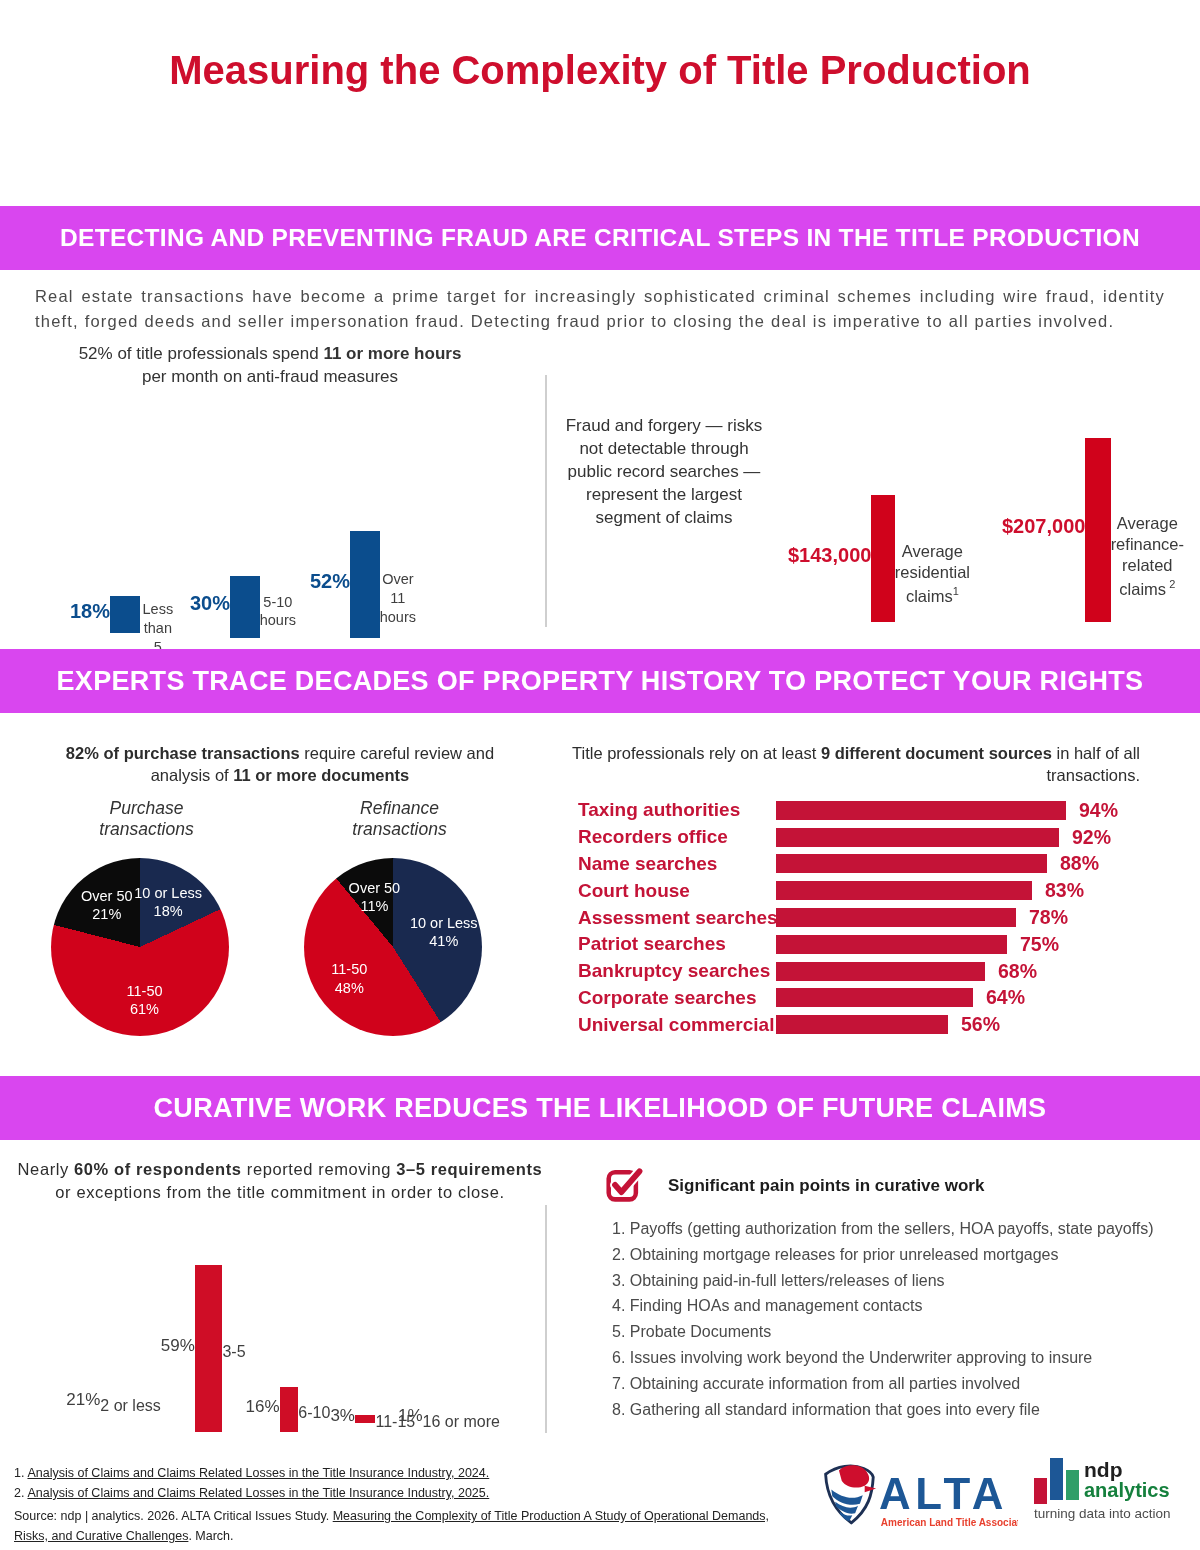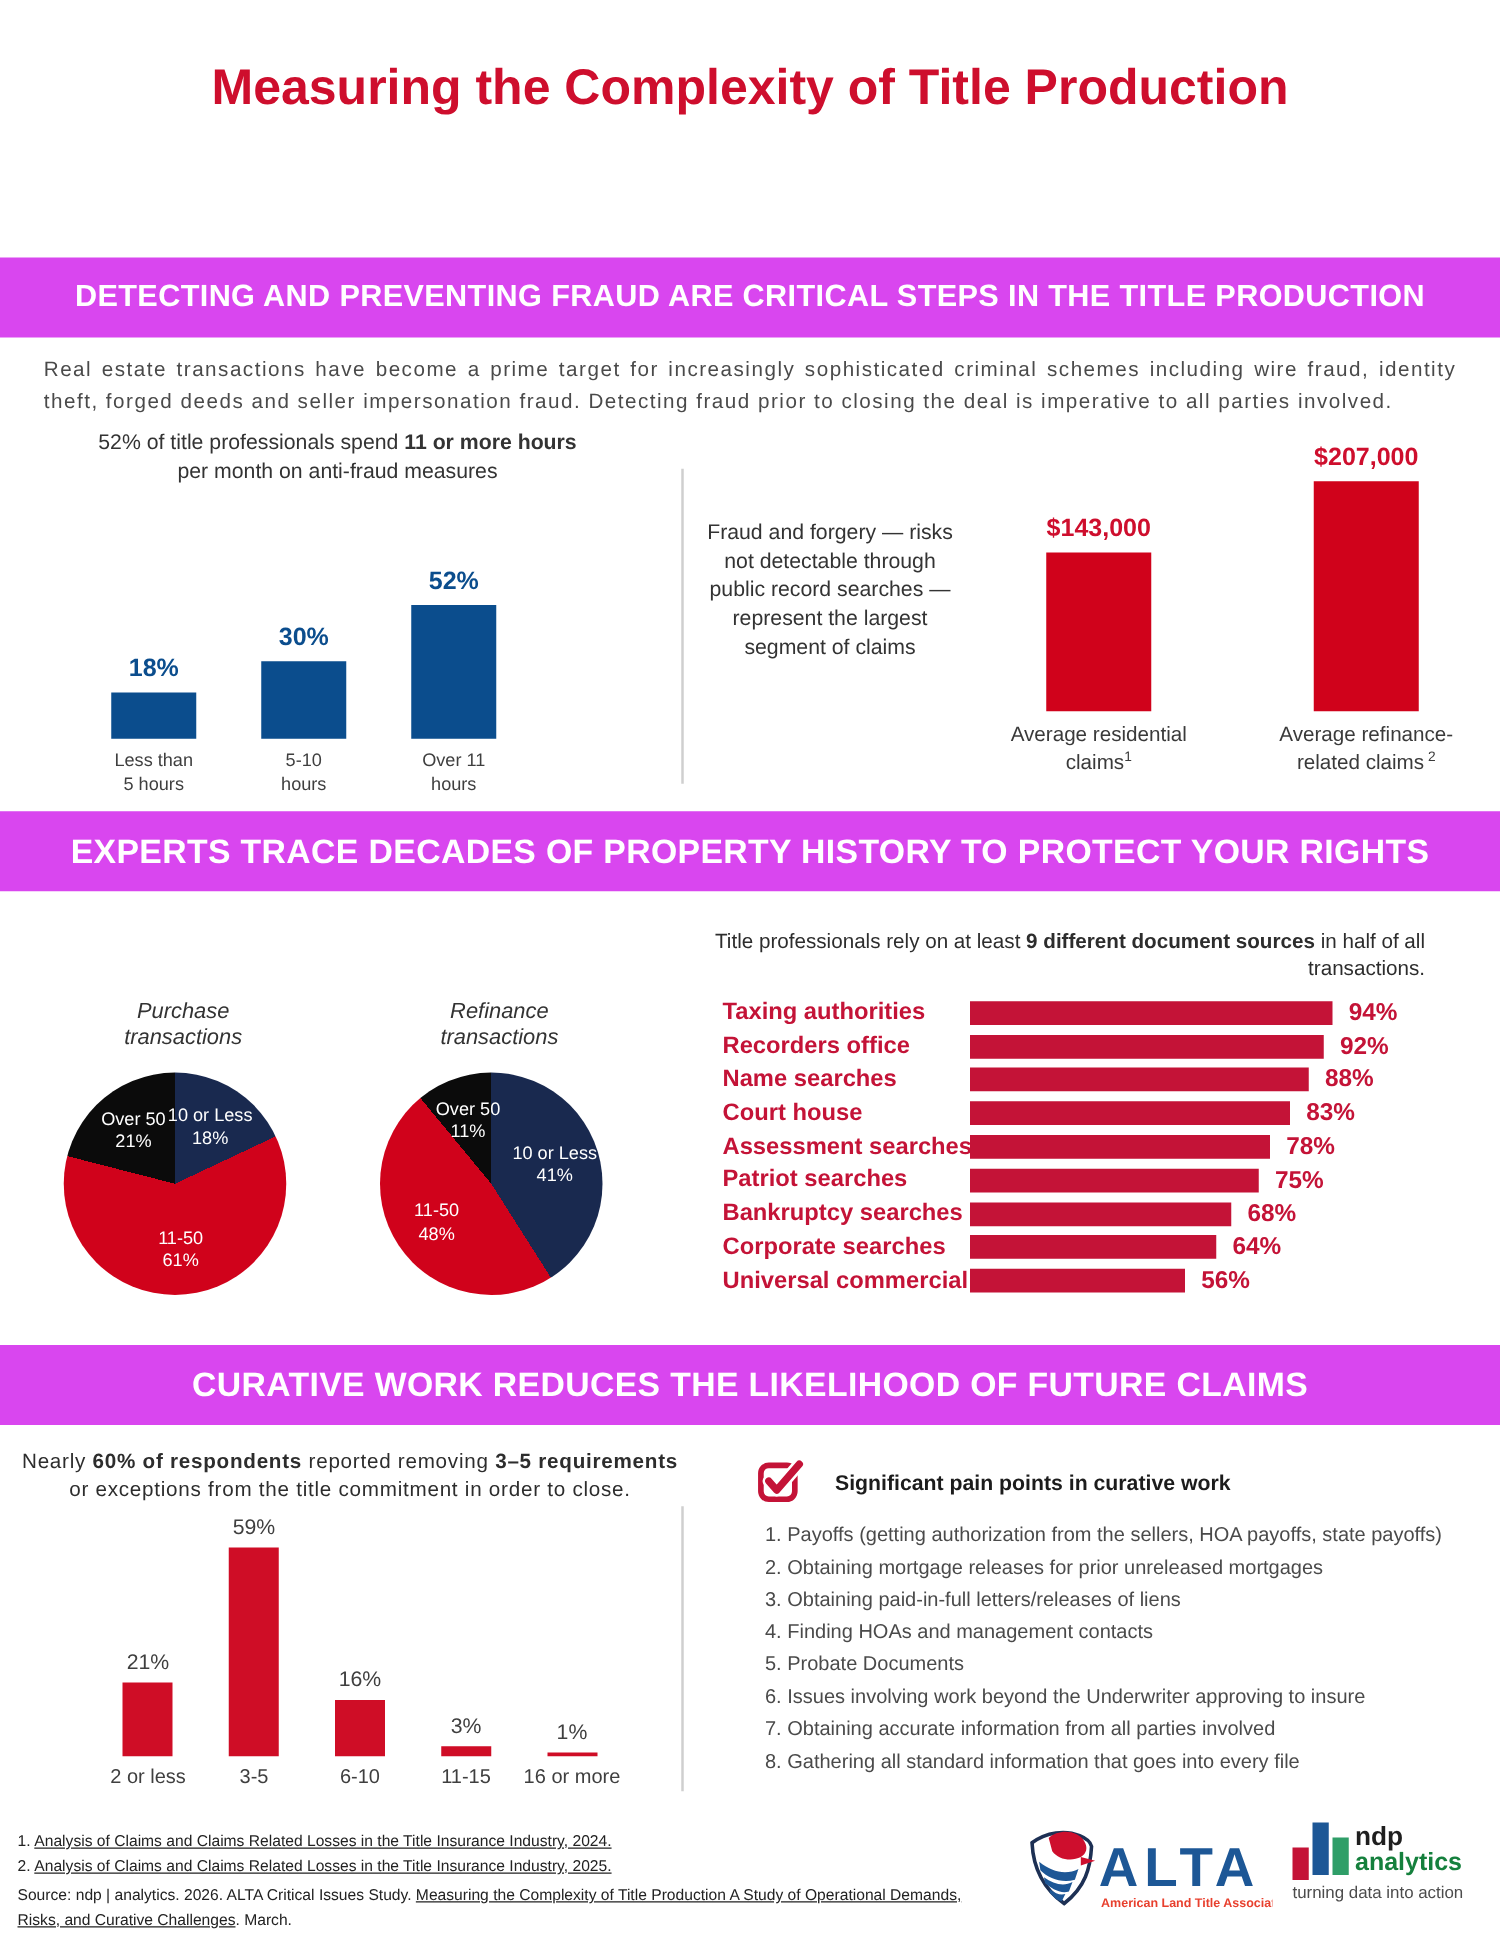--- a/index.html
+++ b/index.html
@@ -14,21 +14,21 @@
           text-align:center;line-height:64px;letter-spacing:.3px;}
   .banner1{top:206px;font-size:24.5px;}
   .banner2{top:649px;font-size:27px;}
   .banner3{top:1076px;font-size:27px;}
   
   .intro{top:284px;left:35px;width:1130px;font-size:16.5px;line-height:1.5;letter-spacing:1.2px;
          text-align:justify;color:#4a4a4a;}
   .hours-heading{top:343px;left:55px;width:430px;text-align:center;font-size:17px;color:#333;line-height:1.35;}
   .vchart{display:flex;align-items:flex-end;justify-content:space-between;}
   #hours-chart{top:420px;left:70px;width:346px;height:218px;}
-  .vbar-group{display:flex;flex-direction:column;align-items:center;justify-content:center;width:106px;}
+  .vbar-group{display:flex;flex-direction:row;align-items:center;justify-content:flex-end;width:106px;}
   .vbar-value{font-size:20px;font-weight:bold;margin-bottom:7px;}
   .vbar{width:68px;}
   .vbar-cap{margin-top:9px;font-size:14.5px;color:#3f3f3f;text-align:center;line-height:1.3;height:38px;}
   .divider{width:2px;background:#cfcfcf;}
   #divider1{left:545px;top:375px;height:252px;}
   .fraud-note{top:415px;left:560px;width:208px;text-align:center;font-size:17px;color:#333;line-height:1.35;}
   #claims-chart{top:352px;left:788px;width:396px;height:270px;}
   #claims-chart .vbar-group{width:182px;}
   #claims-chart .vbar{width:84px;}
   #claims-chart .vbar-value{color:#ce0e2d;font-size:20px;}
@@ -138,20 +138,23 @@
         <div class="vbar-value">$207,000</div>
         <div class="vbar" style="height: 184px; background: rgb(208, 2, 27);"></div>
         <div class="vbar-cap">
           <div>Average refinance-related claims<sup class="ref"> 2</sup></div>
         </div>
       </div>
     </div>
 
   <div class="abs banner banner2">EXPERTS TRACE DECADES OF PROPERTY HISTORY TO PROTECT YOUR RIGHTS</div>
 
+  <div class="abs s2-left-heading">
+    <b>82% of purchase transactions</b><span> require careful review and analysis of </span><b>11 or more documents</b>
+  </div>
 
   <div class="abs pie-block" id="pie-purchase">
     <div class="pie-title">Purchase transactions</div>
     <div class="pie" style="background: conic-gradient(rgb(25, 41, 79) 0%, rgb(25, 41, 79) 18%, rgb(208, 2, 27) 18%, rgb(208, 2, 27) 79%, rgb(11, 11, 11) 79%, rgb(11, 11, 11) 100%);">
         <div class="pie-label" style="left: 117.613px; top: 43.9129px;">
           <div>10 or Less</div>
           <div>18%</div>
         </div>
         <div class="pie-label" style="left: 94.0254px; top: 142.163px;">
           <div>11-50</div>

